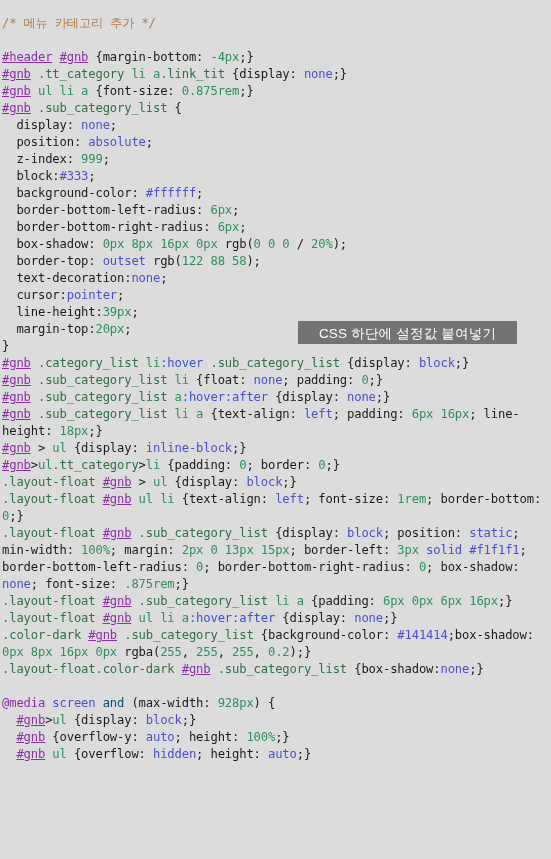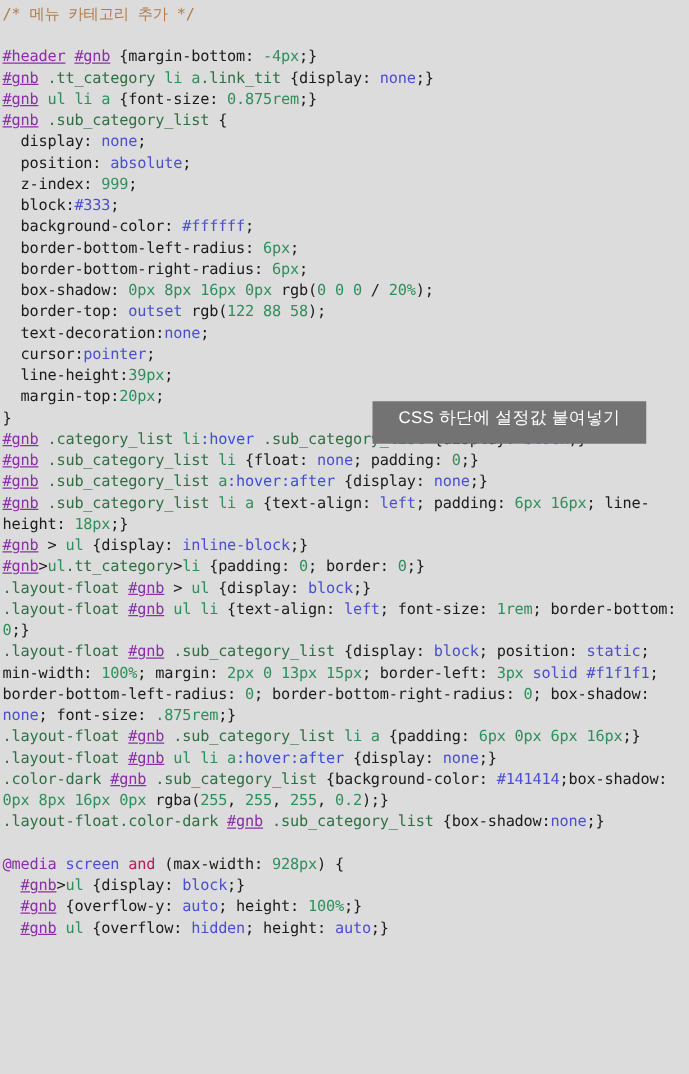--- a/index.html
+++ b/index.html
@@ -17,21 +17,21 @@
     position: relative;
     width: 551px;
     height: 859px;
     background: #dcdcdc;
     padding: 0;
     box-sizing: border-box;
   }
   .code-lines {
     position: absolute;
     left: 0;
-    top: 0;
+    top: 12px;
     width: 551px;
     padding: 3px 2px 0 2px;
     box-sizing: border-box;
   }
   .line {
     font-size: 12.2px;
     line-height: 17px;
     white-space: pre-wrap;
     word-break: break-word;
     color: #1b1b1b;
@@ -44,29 +44,29 @@
   .t-comment  { color: #b07c4a; }
   .t-id       { color: #8b2fa8; text-decoration: underline; }   
   .t-cls      { color: #2f6f43; }   
   .t-tag      { color: #2f8f5b; }   
   .t-pseudo   { color: #3b4fd8; }   
   .t-prop     { color: #1b1b1b; }   
   .t-num      { color: #2f8f5b; }   
   .t-kw       { color: #4a4fd0; }   
   .t-hex      { color: #4a4fd0; }   
   .t-at       { color: #8b2fa8; }   
-  .t-and      { color: #be185d; }   
+  .t-and      { color: #0c4a6e; }   
   .t-punc     { color: #1b1b1b; }
 
   .overlay-badge {
     position: absolute;
     left: 298px;
     top: 321px;
     width: 219px;
-    height: 34px;
+    height: 23px;
     background: #737373;
     color: #ffffff;
     font-family: "Liberation Sans", sans-serif;
     font-size: 13.5px;
     line-height: 25px;
     text-align: center;
     letter-spacing: 0.2px;
     box-sizing: border-box;
   }
 </style>

